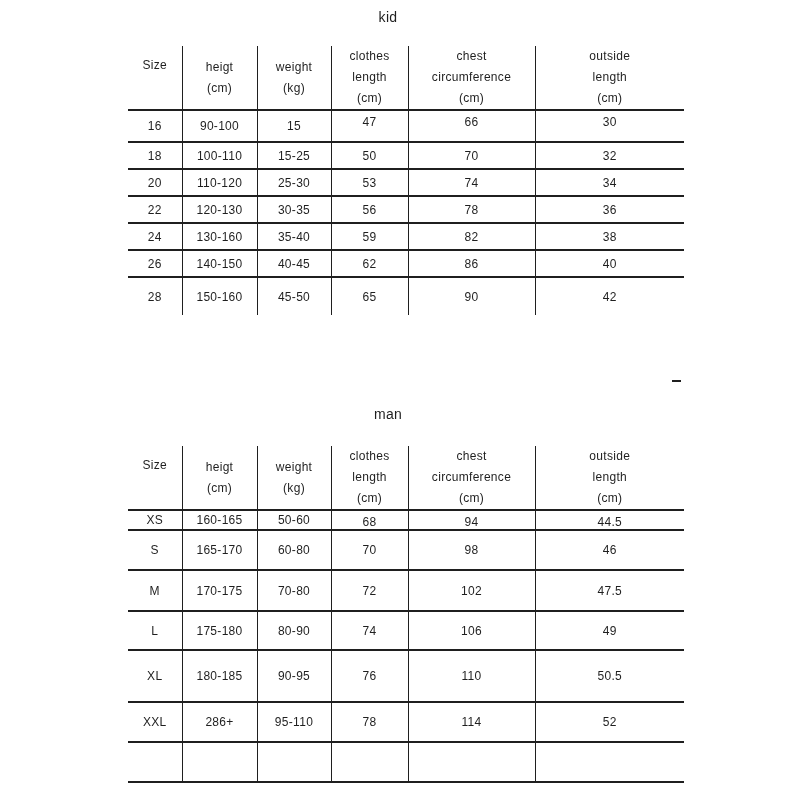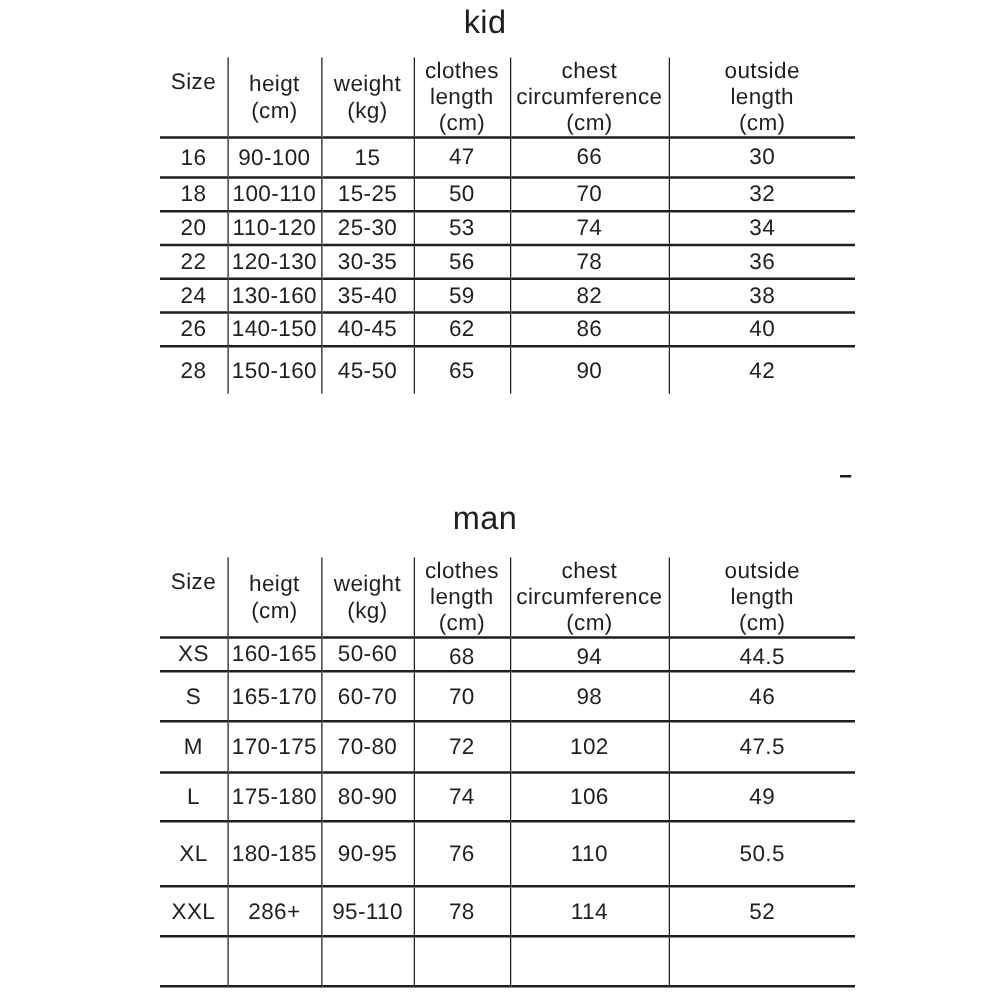--- a/index.html
+++ b/index.html
@@ -13,34 +13,34 @@
     background: var(--background, #ffffff);
     color: var(--text, #1f1f1f);
     font-family: "Liberation Sans", "DejaVu Sans", sans-serif;
     letter-spacing: 0.3px;
     overflow: hidden;
   }
   .table-title {
     position: absolute;
     left: 388px;
     transform: translateX(-50%);
-    font-size: 26px;
+    font-size: 14px;
     line-height: 24px;
     white-space: nowrap;
   }
   #kid-title { top: 5px; }
   #man-title { top: 402px; }
 
   table.size-table {
     position: absolute;
     left: 128px;
     width: 556px;
     border-collapse: collapse;
     table-layout: fixed;
-    font-size: 18px;
+    font-size: 12px;
   }
   #kid-table { top: 46px; }
   #man-table { top: 446px; }
 
   col.c0 { width: 54px; }
   col.c1 { width: 75px; }
   col.c2 { width: 74px; }
   col.c3 { width: 77px; }
   col.c4 { width: 127px; }
   col.c5 { width: 149px; }
@@ -221,21 +221,21 @@
       <td>XS</td>
       <td>160-165</td>
       <td>50-60</td>
       <td class="lift">68</td>
       <td class="lift">94</td>
       <td class="lift">44.5</td>
     </tr>
     <tr>
       <td>S</td>
       <td>165-170</td>
-      <td>60-70</td>
+      <td>60-80</td>
       <td>70</td>
       <td>98</td>
       <td>46</td>
     </tr>
     <tr>
       <td>M</td>
       <td>170-175</td>
       <td>70-80</td>
       <td>72</td>
       <td>102</td>

